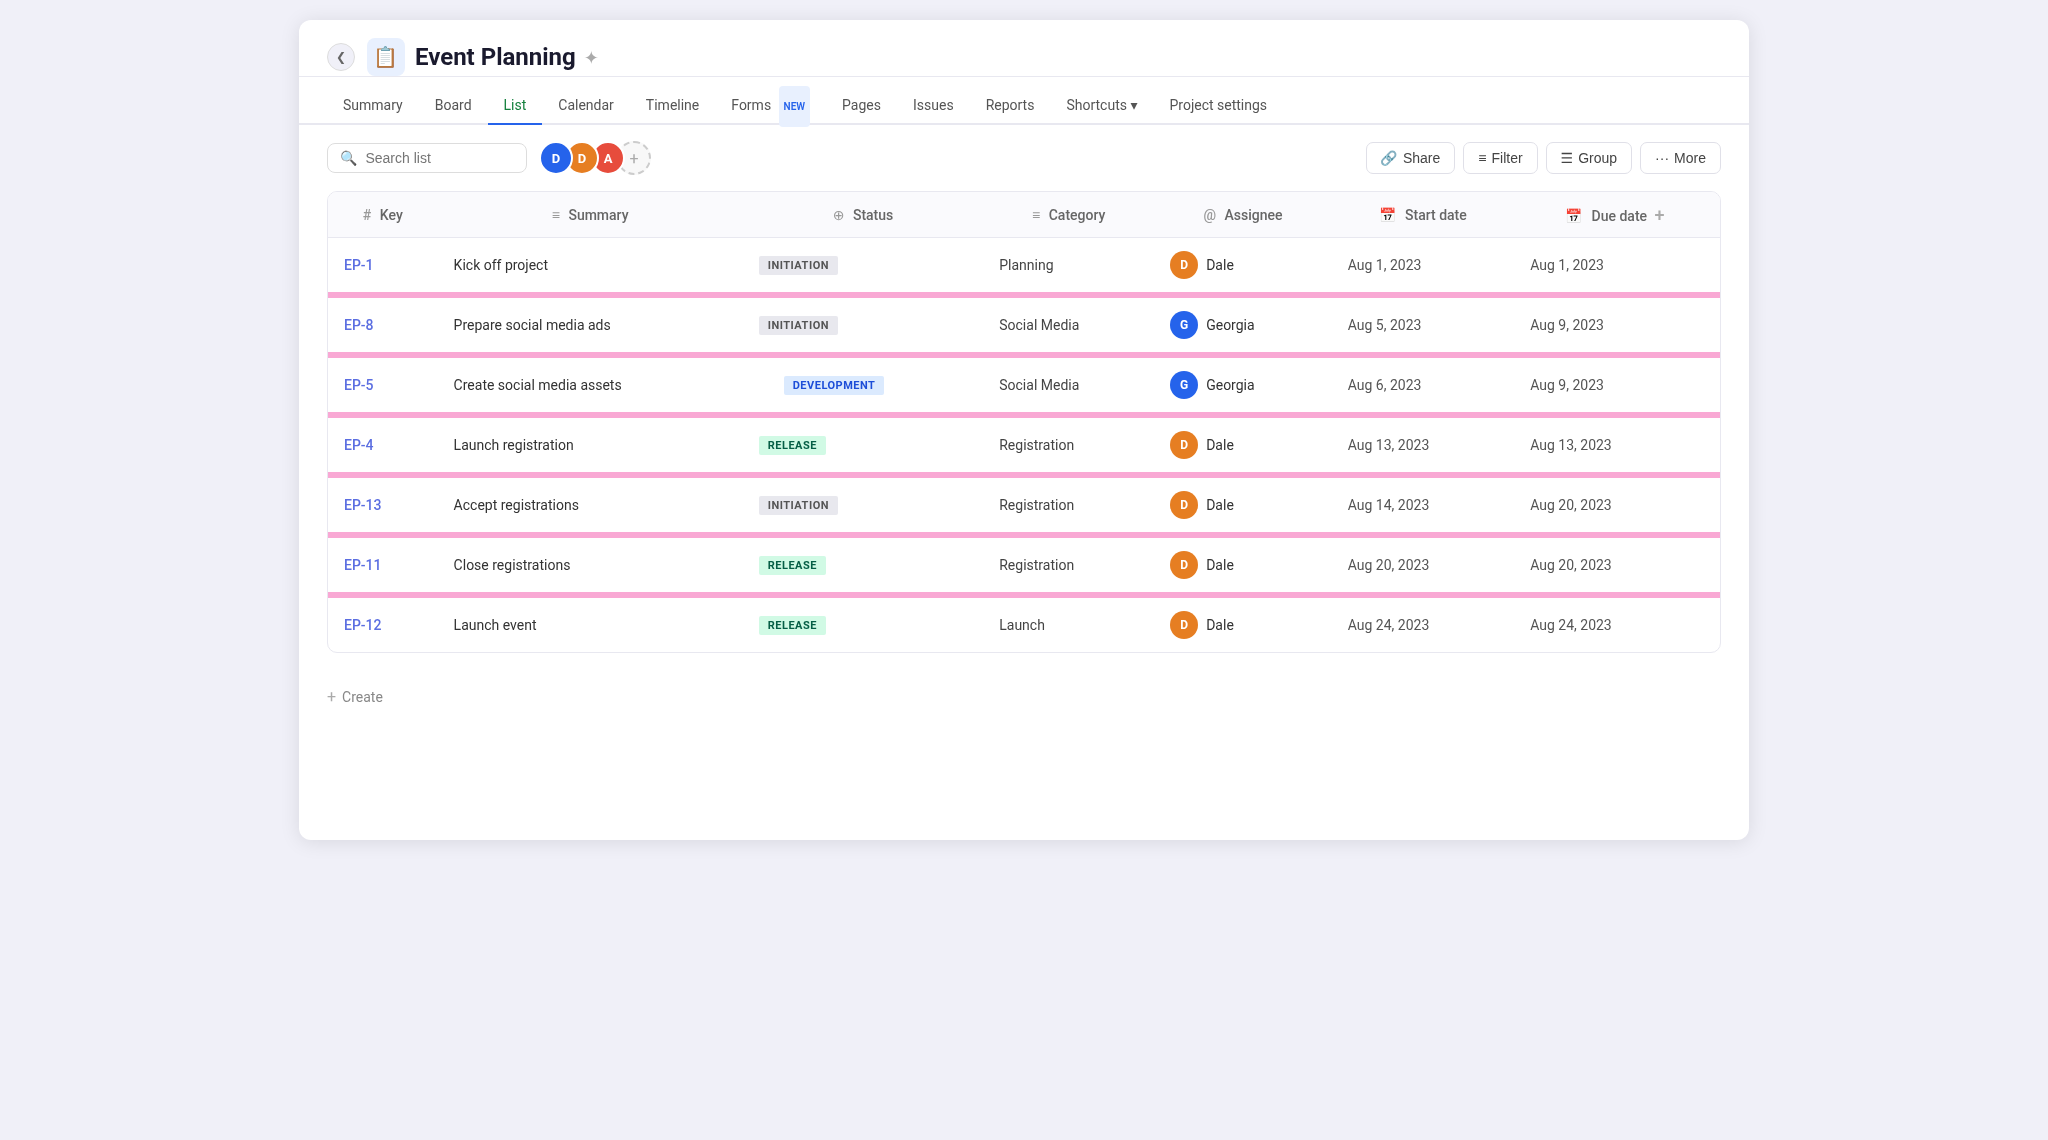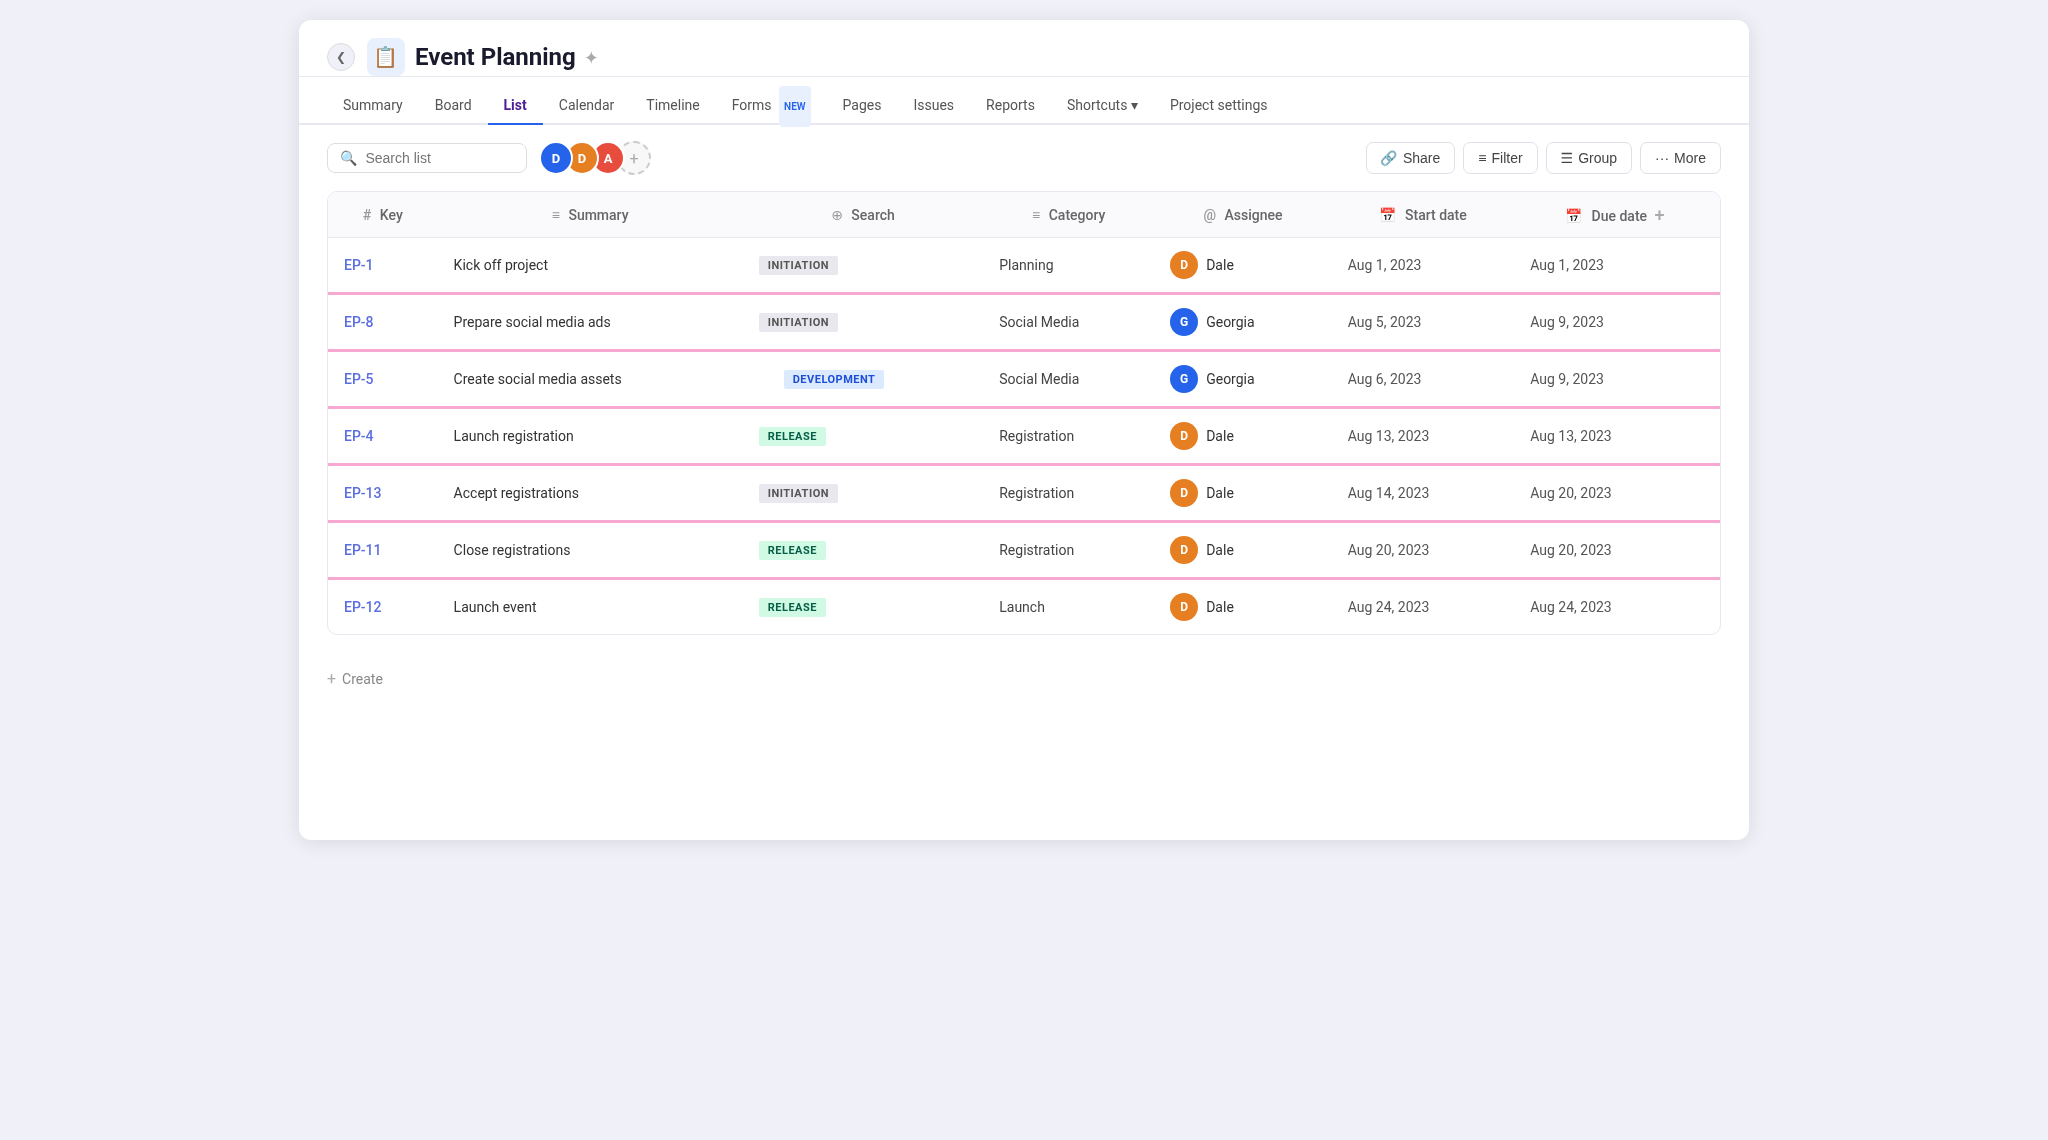--- a/index.html
+++ b/index.html
@@ -76,23 +76,23 @@
     .nav-tab {
       padding: 10px 16px;
       font-size: 14px;
       color: #555;
       cursor: pointer;
       border-bottom: 2px solid transparent;
       margin-bottom: -2px;
       white-space: nowrap;
     }
     .nav-tab.active {
-      color: #4c1d95;
+      color: #15803d;
       border-bottom: 2px solid #2563eb;
-      font-weight: 700;
+      font-weight: 400;
       text-align: center;
     }
     .nav-tab .badge {
       background: #e8f0fe;
       color: #2563eb;
       font-size: 10px;
       padding: 15px 5px;
       border-radius: 4px;
       margin-left: 4px;
       font-weight: 600;
@@ -199,21 +199,21 @@
       text-align: center;
       font-weight: 500;
       color: #666;
       white-space: nowrap;
     }
     thead th .col-icon {
       margin-right: 5px;
       color: #999;
     }
     tbody tr {
-      border-bottom: 3px solid #f9a8d4;
+      border-bottom: 6px solid #f9a8d4;
       transition: background 0.15s;
     }
     tbody tr:last-child { border-bottom: none; }
     tbody td {
       padding: 13px 16px;
       color: #333;
     }
     .key-cell {
       color: #5b6ee1;
       font-weight: 500;
@@ -351,21 +351,21 @@
           <th>
             <span class="col-icon">#</span>
             <span>Key</span>
           </th>
           <th>
             <span class="col-icon">≡</span>
             <span>Summary</span>
           </th>
           <th>
             <span class="col-icon">⊕</span>
-            <span>Search</span>
+            <span>Status</span>
           </th>
           <th>
             <span class="col-icon">≡</span>
             <span>Category</span>
           </th>
           <th>
             <span class="col-icon">@</span>
             <span>Assignee</span>
           </th>
           <th>

